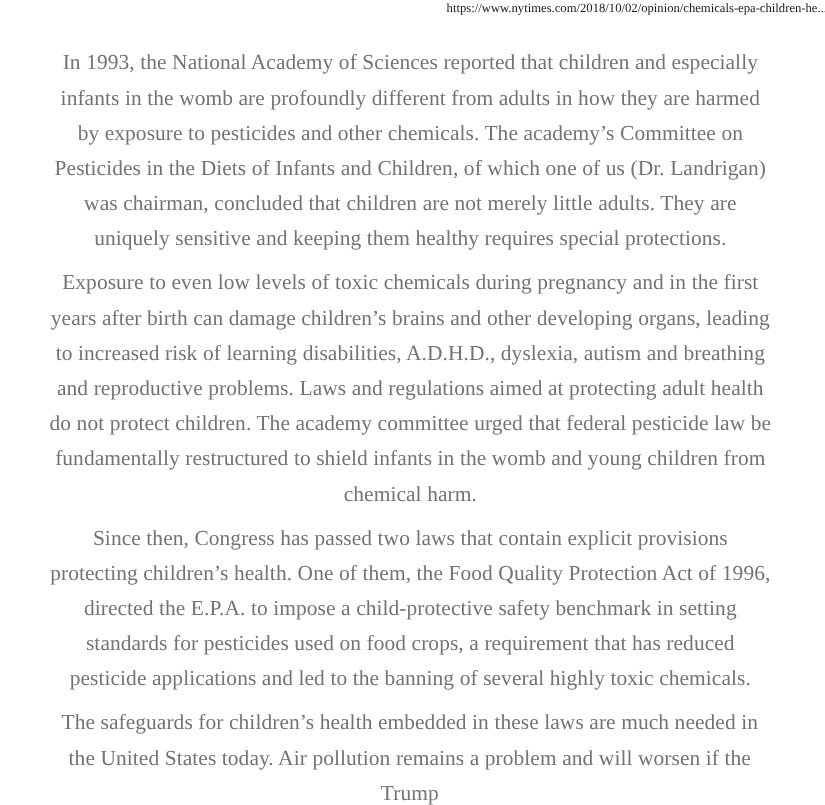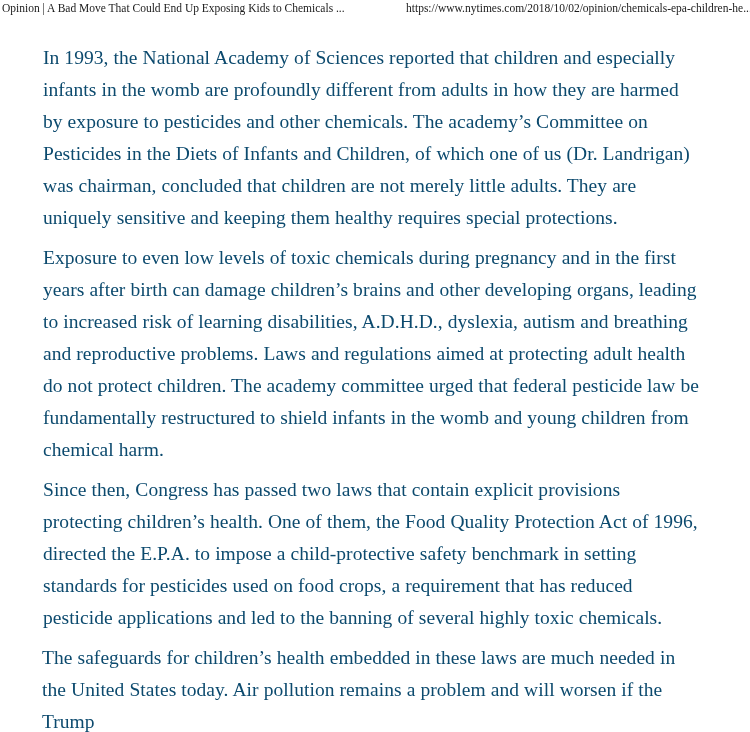--- a/index.html
+++ b/index.html
@@ -54,35 +54,34 @@
   .article {
     position: absolute;
     top: 42px;
     left: 43px;
     width: 660px;
   }
   .article p {
     margin: 0 0 8px 0;
     font-size: 19.5px;
     line-height: 32px;
-    color: #0c4a6e;
-    text-align: left;
+    color: #737373;
+    text-align: center;
     letter-spacing: 0.05px;
     word-spacing: 0.1px;
   }
   .article p.tight {
     margin-left: -1px;
     margin-bottom: 0;
   }
 </style>
 </head>
 <body>
 
 <div class="print-header">
-  <span class="doc-title">Opinion | A Bad Move That Could End Up Exposing Kids to Chemicals ...</span>
   <span class="doc-url">https://www.nytimes.com/2018/10/02/opinion/chemicals-epa-children-he...</span>
 </div>
 
 <div class="article">
   <p>In 1993, the National Academy of Sciences reported that children and especially infants in the womb are profoundly different from adults in how they are harmed by exposure to pesticides and other chemicals. The academy’s Committee on Pesticides in the Diets of Infants and Children, of which one of us (Dr. Landrigan) was chairman, concluded that children are not merely little adults. They are uniquely sensitive and keeping them healthy requires special protections.</p>
   <p>Exposure to even low levels of toxic chemicals during pregnancy and in the first years after birth can damage children’s brains and other developing organs, leading to increased risk of learning disabilities, A.D.H.D., dyslexia, autism and breathing and reproductive problems. Laws and regulations aimed at protecting adult health do not protect children. The academy committee urged that federal pesticide law be fundamentally restructured to shield infants in the womb and young children from chemical harm.</p>
   <p>Since then, Congress has passed two laws that contain explicit provisions protecting children’s health. One of them, the Food Quality Protection Act of 1996, directed the E.P.A. to impose a child-protective safety benchmark in setting standards for pesticides used on food crops, a requirement that has reduced pesticide applications and led to the banning of several highly toxic chemicals.</p>
   <p class="tight">The safeguards for children’s health embedded in these laws are much needed in the United States today. Air pollution remains a problem and will worsen if the Trump</p>
 </div>
 

